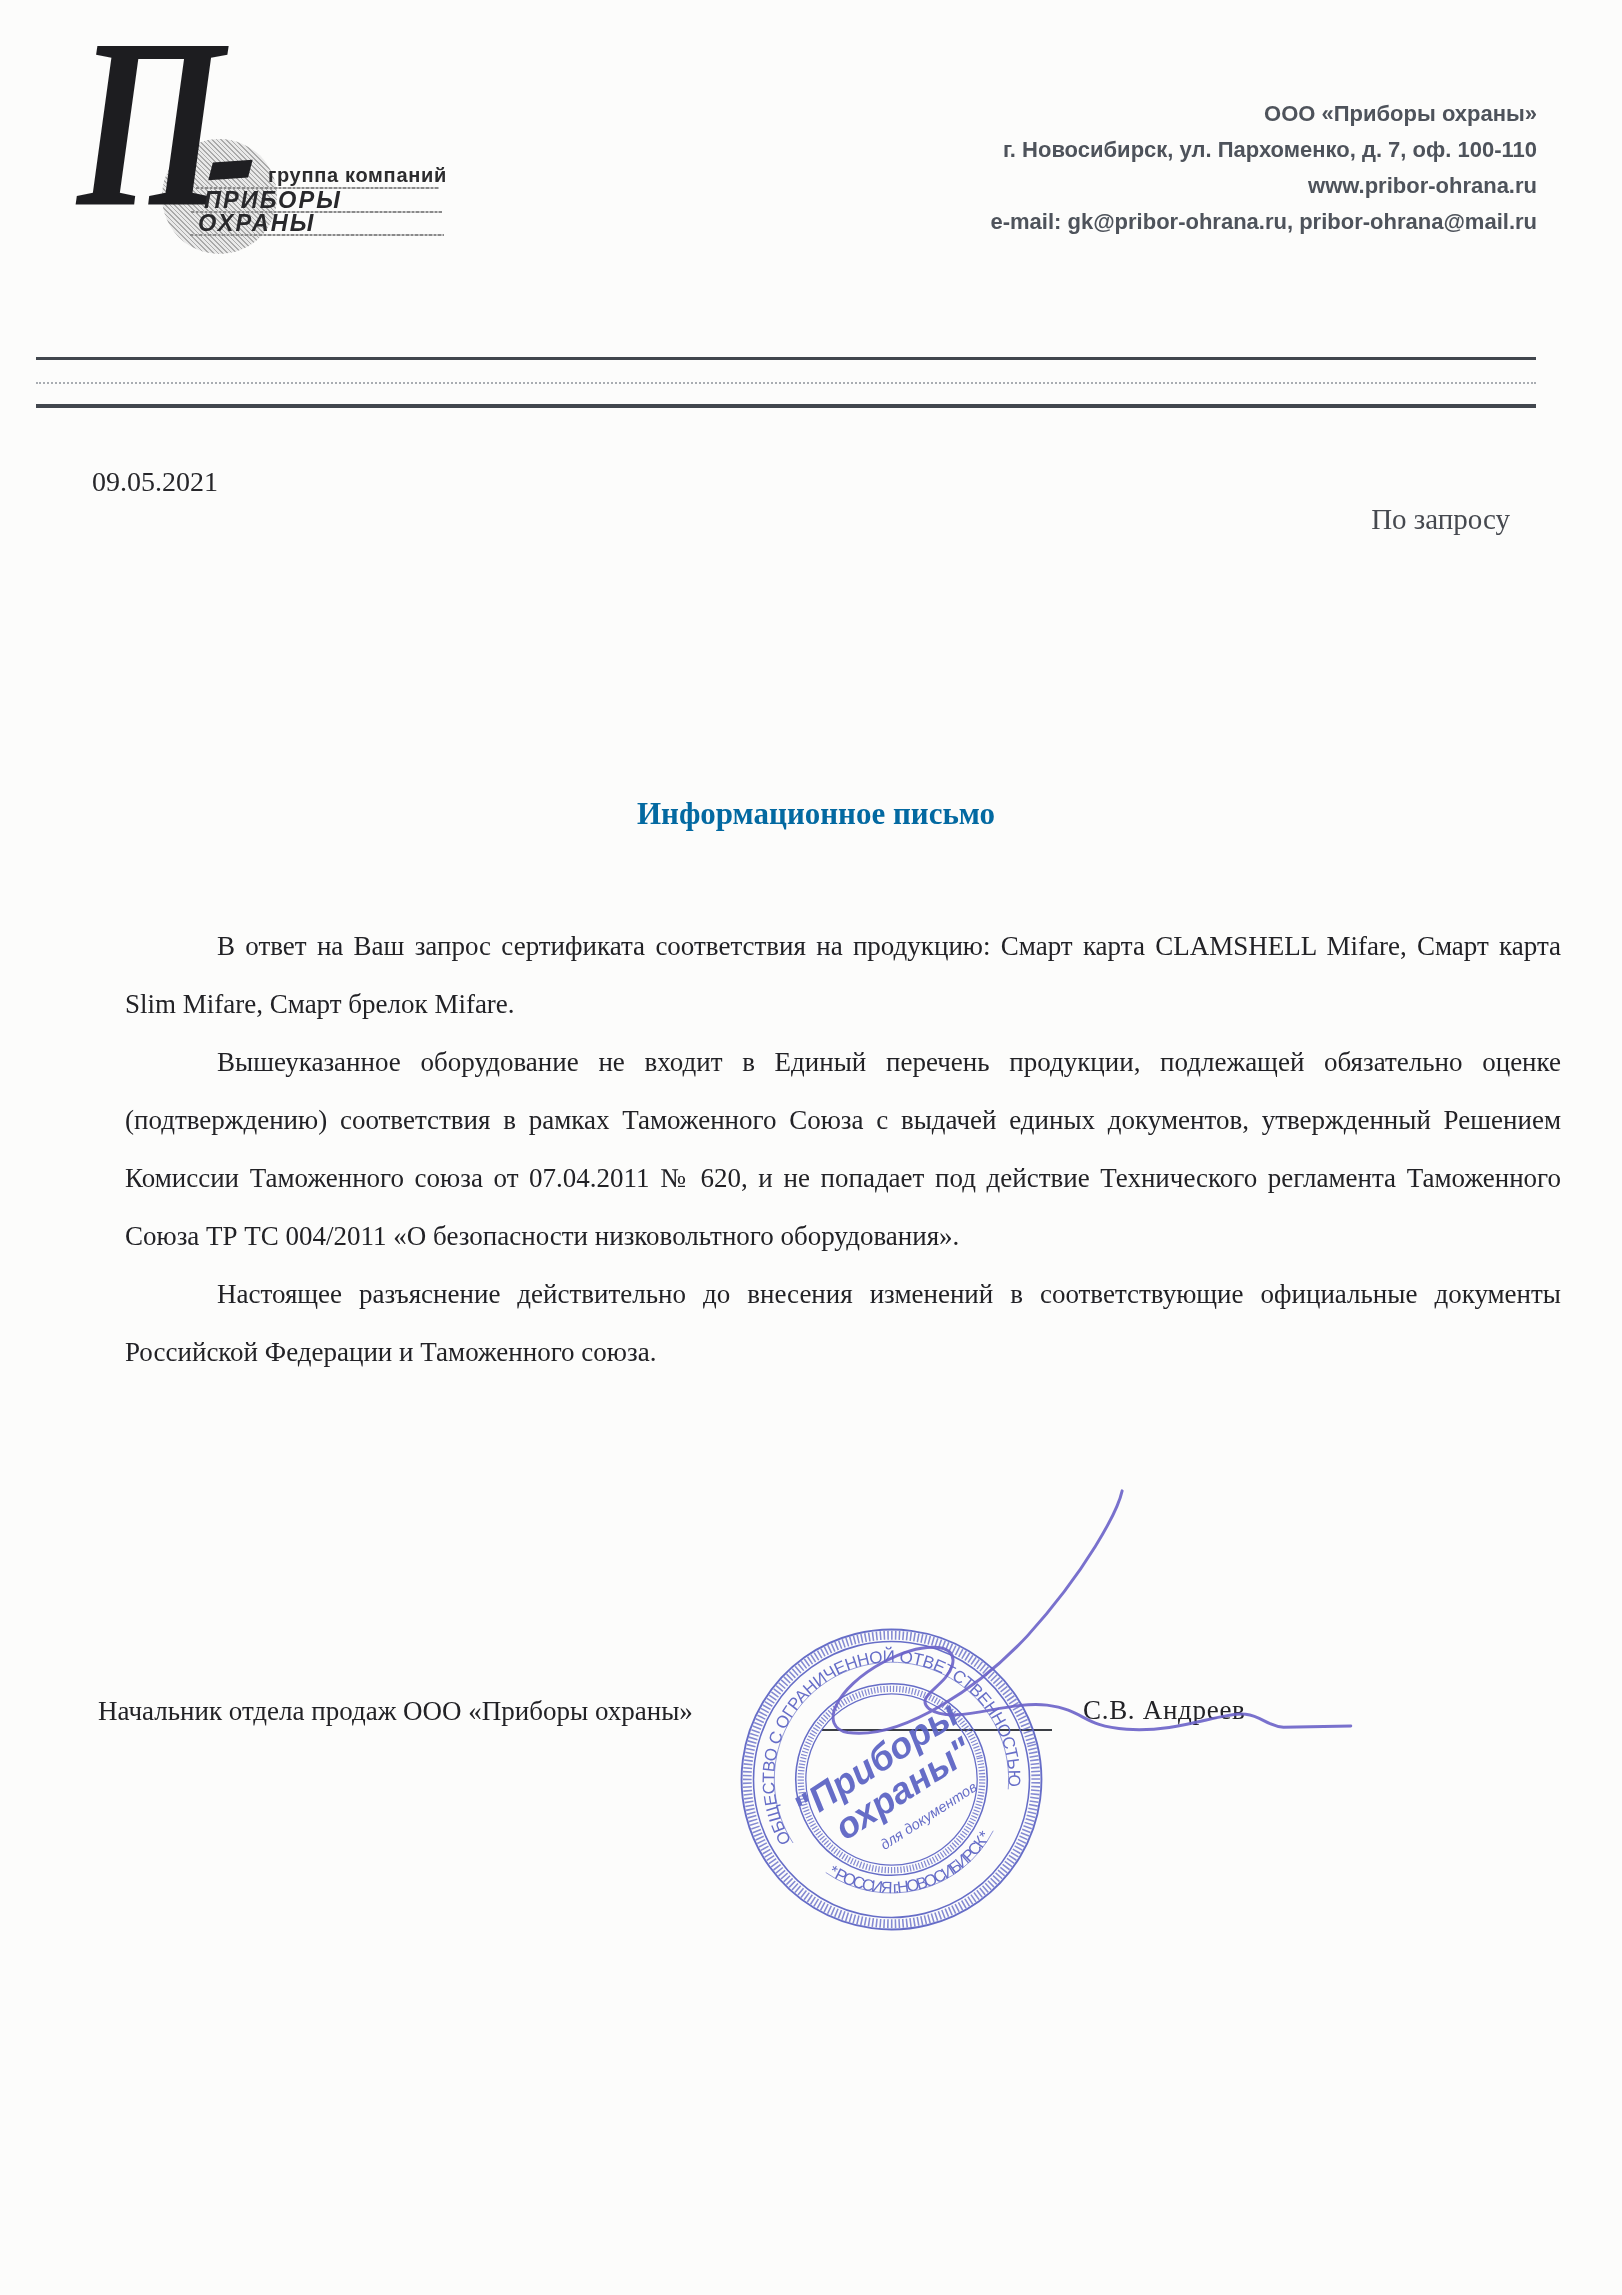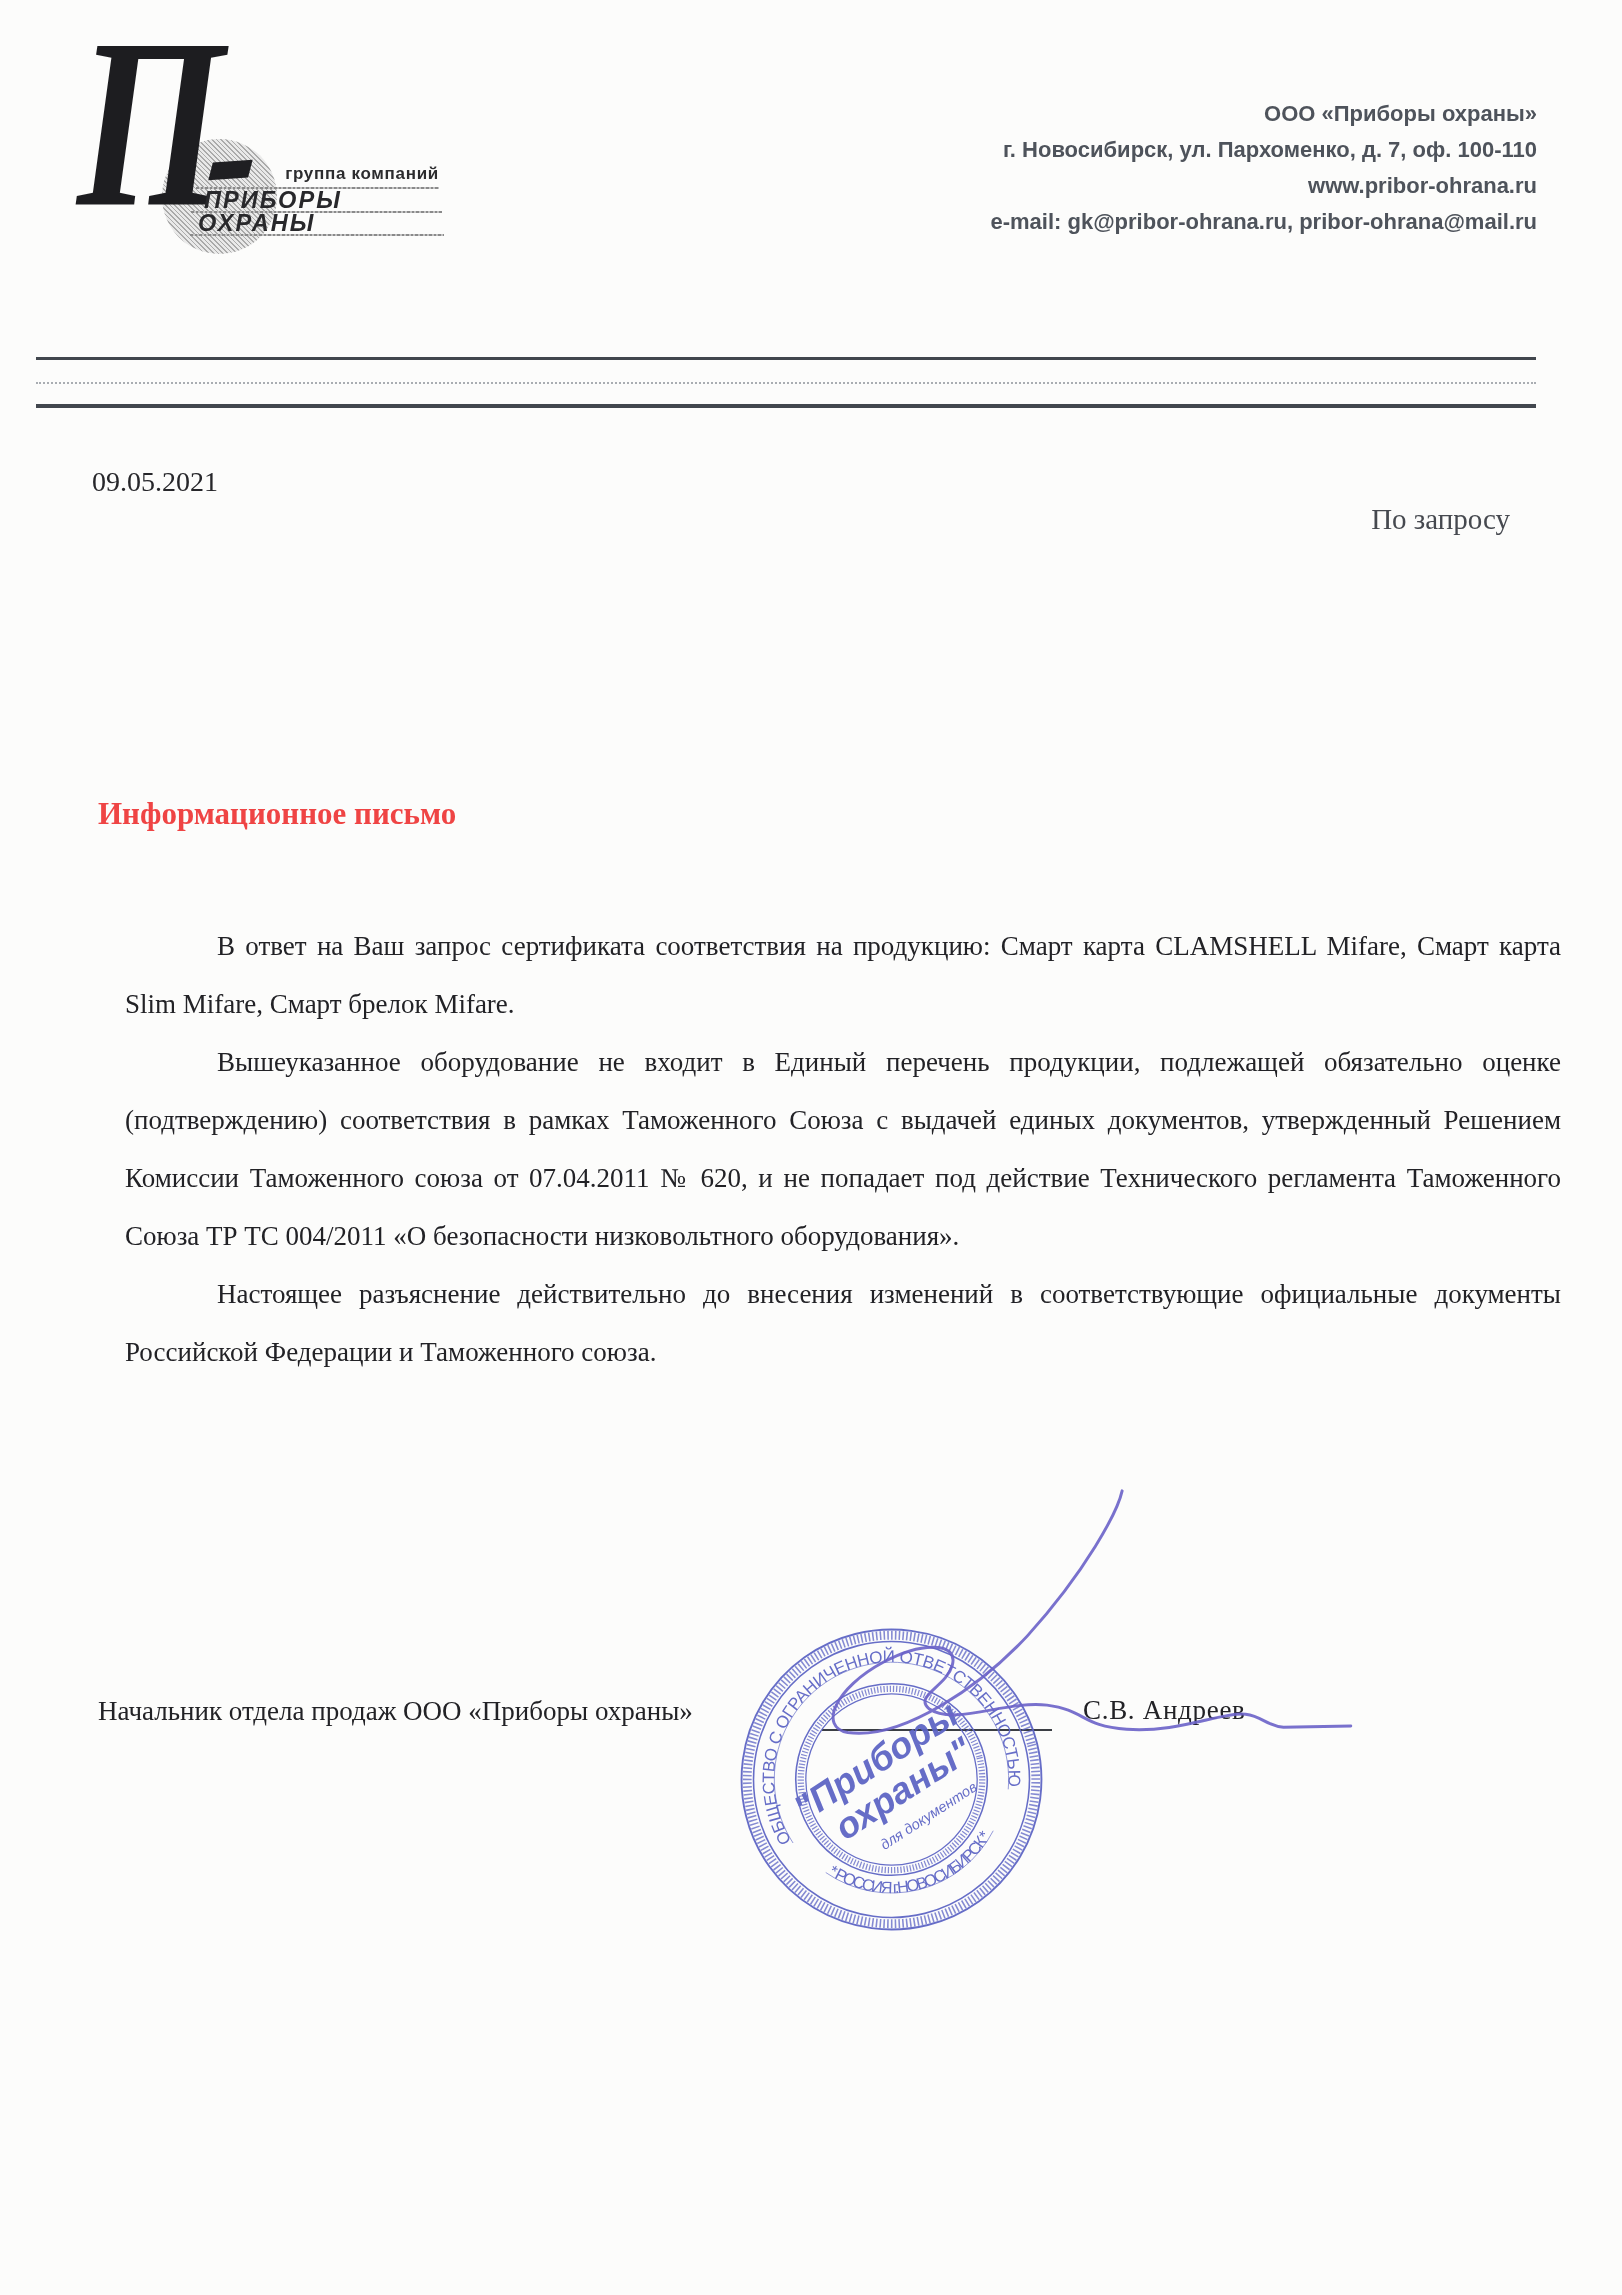--- a/index.html
+++ b/index.html
@@ -28,21 +28,21 @@
   }
   .logo-dash{
     position:absolute;left:211px;top:161px;width:39px;height:17.7px;
     background:#1f1f22;
     transform:skewX(-18deg) rotate(-4deg);
   }
   .logo-group{
     position:absolute;left:196px;top:164px;width:243px;
     text-align:right;
     font-family:"Liberation Sans",sans-serif;
-    font-weight:bold;font-size:17px;color:#2c2c2e;letter-spacing:0.7px;
+    font-weight:bold;font-size:20px;color:#2c2c2e;letter-spacing:0.7px;padding-left:8px;
   }
   .logo-hline{position:absolute;height:2px;background:repeating-linear-gradient(90deg,#8a8a8a 0 2.6px,#c2c2c2 2.6px 4.6px);}
   .hl1{left:196px;top:187px;width:243px;}
   .hl2{left:191px;top:211px;width:251px;}
   .hl3{left:190px;top:234px;width:254px;}
   .logo-word{
     position:absolute;
     font-family:"Liberation Sans",sans-serif;
     font-weight:bold;font-style:italic;
     font-size:23.6px;line-height:1;color:#28282b;letter-spacing:2px;
@@ -62,21 +62,21 @@
   .rule{position:absolute;left:36px;width:1500px;}
   .rule-a{top:357px;height:3.3px;background:#41464d;}
   .rule-dot{top:382px;height:0;border-top:2px dotted #a9adb2;}
   .rule-b{top:404px;height:3.9px;background:#42474e;}
   
   .date{position:absolute;left:92px;top:466px;font-size:28px;color:#26262a;}
   .recipient{position:absolute;right:113px;top:503px;font-size:29px;color:#46494f;}
   
   .title{
     position:absolute;left:98px;top:796px;width:1436px;
-    text-align:left;font-weight:bold;font-size:31px;color:#ef4444;
+    text-align:center;font-weight:bold;font-size:31px;color:#0369a1;
   }
   .body{
     position:absolute;left:98px;top:917px;width:1436px;
     font-size:27px;line-height:58px;text-align:justify;color:#222226;margin-left:27px;
   }
   .body p{margin:0;text-indent:92px;}
   
   .sig-title{position:absolute;left:98px;top:1696px;font-size:27px;color:#222226;}
   .sig-line{position:absolute;left:822px;top:1729px;width:230px;height:2px;background:#3b3e44;}
   .sig-name{position:absolute;left:1083px;top:1695px;font-size:27px;color:#222226;letter-spacing:0.7px;}

